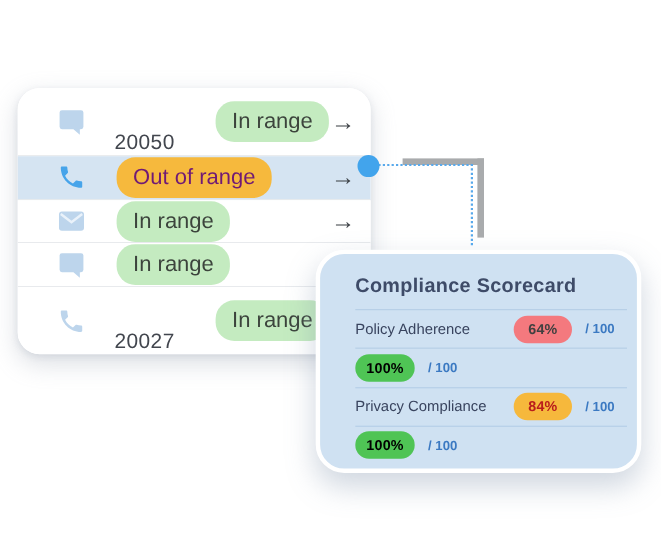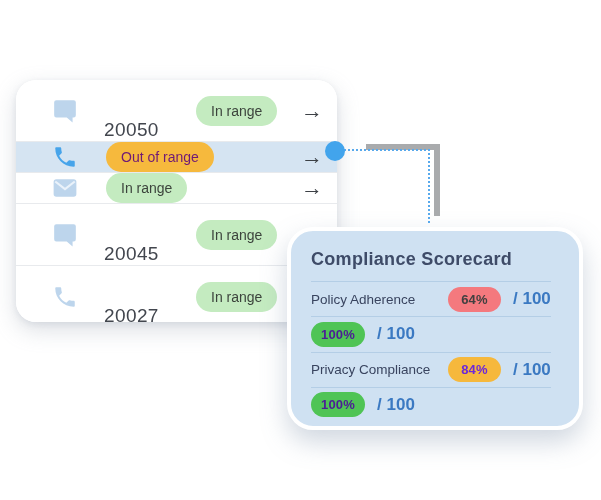--- a/index.html
+++ b/index.html
@@ -51,21 +51,21 @@
     width:64px;
     font-size:19px;
     color:#42464e;
     letter-spacing:0.4px;
     margin-top:39px;
   }
   .row-badge {
     margin-left:28px;
     padding:7px 15px;
     border-radius:17px;
-    font-size:14px;
+    font-size:20px;
     white-space:nowrap;
   }
   .row-badge.in-range   { background:#c4ebc0; color:#3c443c; }
   .row-badge.out-of-range { background:#f6b93d; color:#701a75; }
   .row-arrow {
     position:absolute;
     right:14px;
     font-size:22px;
     color:#3c4045;
     line-height:1;
@@ -105,23 +105,24 @@
     width:288px; height:195px;
     background:#cfe1f2;
     border:4px solid #ffffff;
     border-radius:26px;
     box-shadow:0 12px 26px rgba(120,140,165,0.35);
     z-index:2;
     box-sizing:content-box;
     padding:0;
   }
   .score-inner {
-    padding:10px 28px 4px 20px;
+    padding:10px 9px 4px 20px;
     display:flex; flex-direction:column;
     height:181px;
+    margin-left:12px;
   }
   .score-title {
     font-size:18px;
     font-weight:700;
     color:#3e4b68;
     letter-spacing:0.3px;
     padding:8px 0 11px 0;
   }
   .score-row {
     flex:1;
@@ -138,26 +139,26 @@
   .score-pill {
     min-width:33px;
     text-align:center;
     padding:5px 10px;
     border-radius:14px;
     font-size:13px;
     font-weight:700;
     letter-spacing:0.2px;
   }
   .score-pill.low    { background:#f4797e; color:#404040; }
-  .score-pill.high   { background:#4fc455; color:#4c1d95; }
-  .score-pill.medium { background:#f6b83c; color:#6d28d9; }
+  .score-pill.high   { background:#4fc455; color:#000000; }
+  .score-pill.medium { background:#f6b83c; color:#b91c1c; }
   .score-suffix {
     width:38px;
     margin-left:12px;
-    font-size:17px;
+    font-size:12px;
     font-weight:700;
     color:#3b79c2;
     white-space:nowrap;
   }
 </style>
 </head>
 <body>
 
 <div class="stage">
 
@@ -198,21 +199,20 @@
     <span class="row-arrow">→</span>
   </div>
 
   <div class="list-row">
     <span class="row-icon">
       <svg class="ic ic-chat show" viewBox="0 0 24 24">
         <path class="ic-fill" d="M20 2H4a2 2 0 0 0-2 2v12a2 2 0 0 0 2 2h1v4.6L10.4 18H20a2 2 0 0 0 2-2V4a2 2 0 0 0-2-2z" transform="scale(-1,1) translate(-24,0)"></path>
       </svg>
 
     </span>
-    <span class="row-num">20045</span>
     <span class="row-badge in-range">In range</span>
     <span class="row-arrow">→</span>
   </div>
 
   <div class="list-row">
     <span class="row-icon">
 
       <svg class="ic ic-phone show" viewBox="0 0 24 24">
         <path class="ic-fill" d="M6.62 10.79c1.44 2.83 3.76 5.14 6.59 6.59l2.2-2.2c.27-.27.67-.36 1.02-.24 1.12.37 2.33.57 3.57.57.55 0 1 .45 1 1V20c0 .55-.45 1-1 1-9.39 0-17-7.61-17-17 0-.55.45-1 1-1h3.5c.55 0 1 .45 1 1 0 1.25.2 2.45.57 3.57.11.35.03.74-.25 1.02l-2.21 2.2z"></path>
       </svg>

